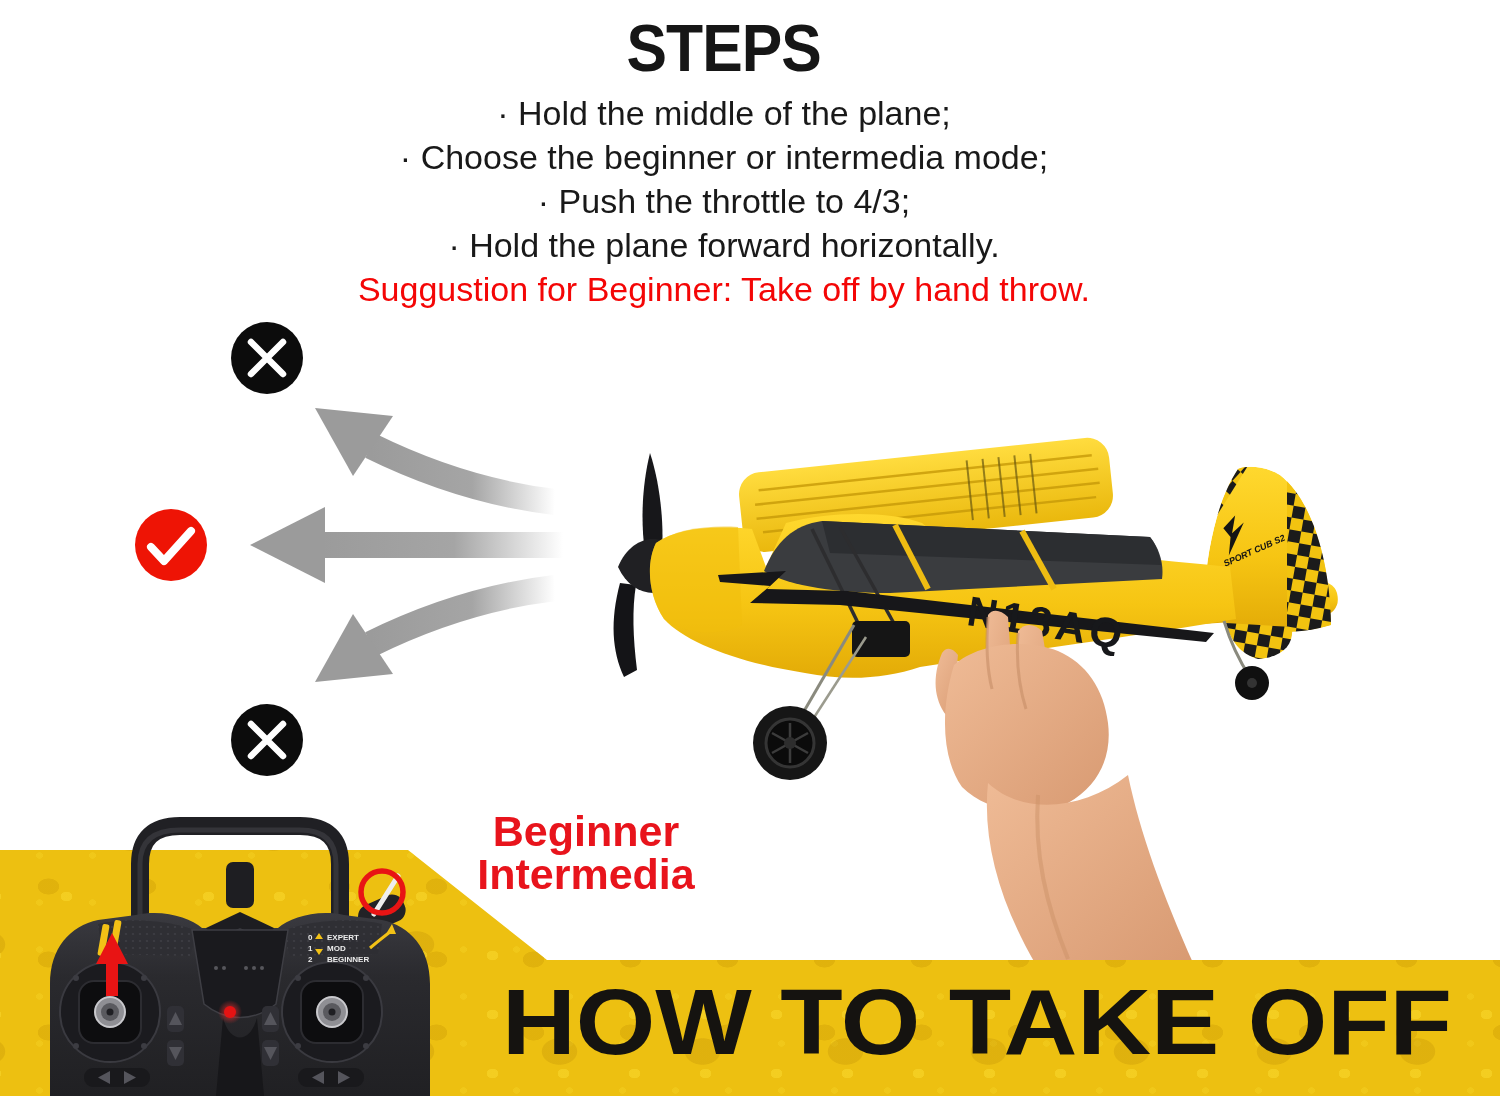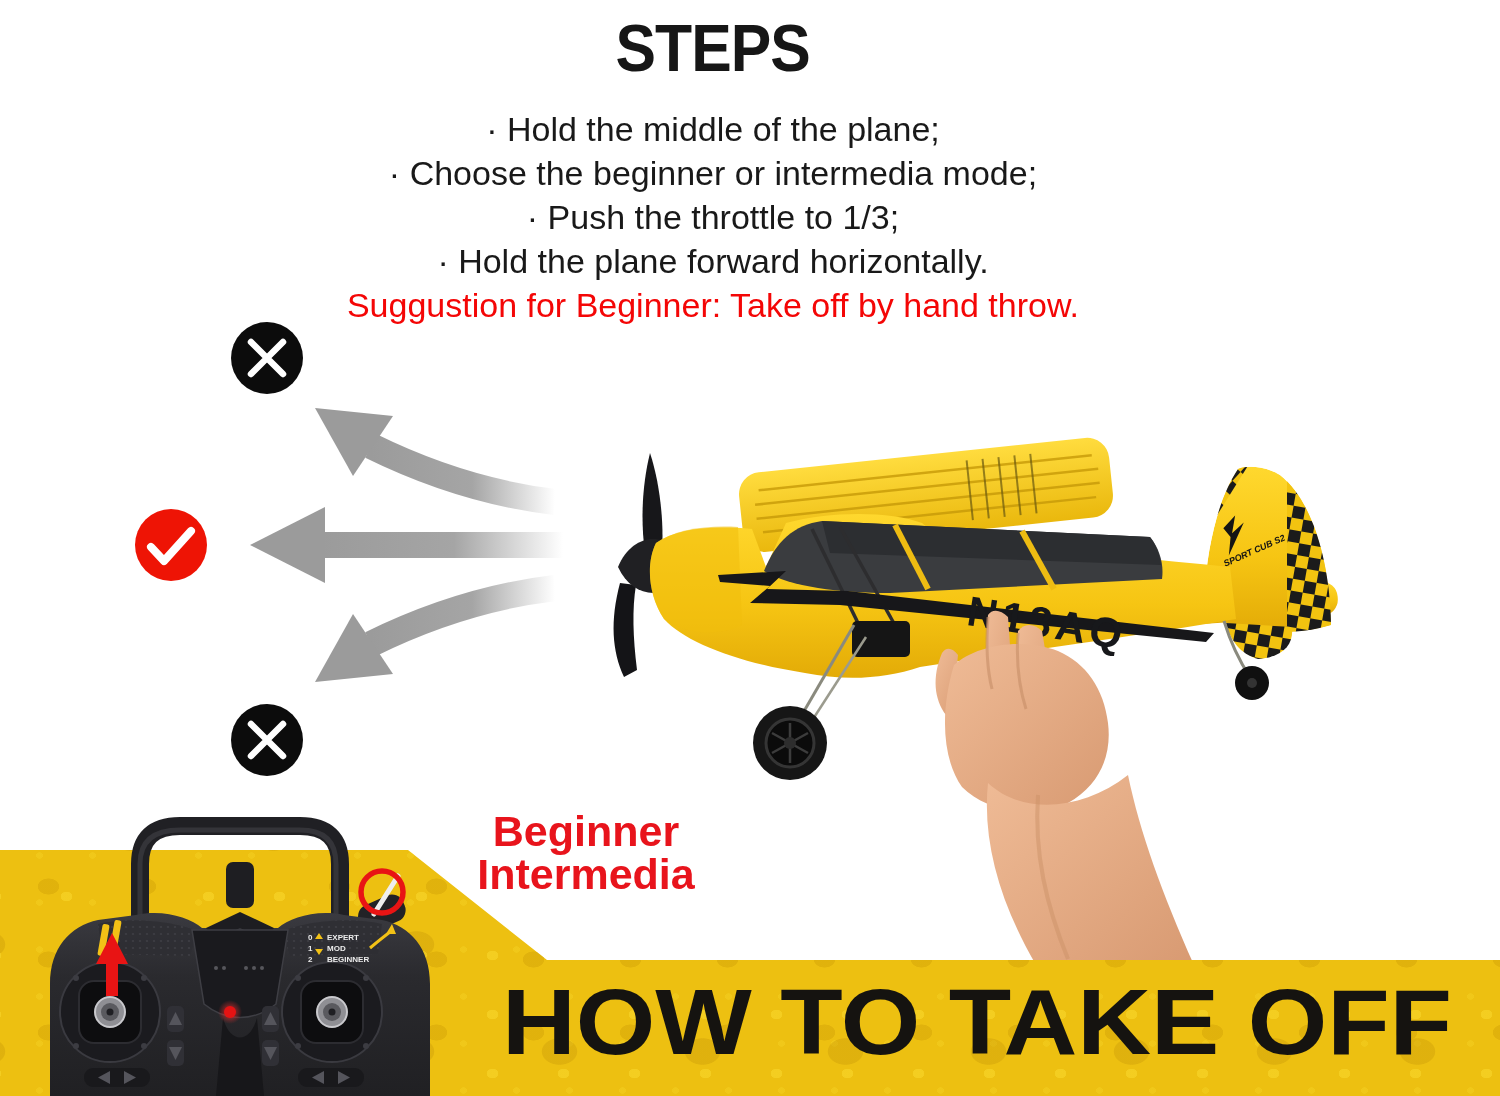--- a/index.html
+++ b/index.html
@@ -2,26 +2,26 @@
 <html><head>
 <meta charset="utf-8">
 <style>
   html,body{margin:0;padding:0;background:#888;}
   .stage{
     position:relative;width:1500px;height:1096px;margin:0 auto;
     background:#ffffff;overflow:hidden;
     font-family:"Liberation Sans",sans-serif;
   }
   
-  .steps-block{position:absolute;left:293px;top:14px;width:840px;text-align:center;z-index:2;}
+  .steps-block{position:absolute;left:304px;top:14px;width:840px;text-align:center;z-index:2;}
   .steps-title{
     font-size:66px;font-weight:bold;color:#161616;line-height:1.05;
     letter-spacing:-1px;display:inline-block;transform:scaleX(.92);
   }
-  .steps-list{margin-top:24px;font-size:34px;line-height:44px;color:#191919;}
+  .steps-list{margin-top:8px;font-size:34px;line-height:44px;color:#191919;}
   .steps-suggestion{font-size:34px;line-height:44px;color:#f40606;text-align:center;}
   
   .mark{position:absolute;width:74px;height:74px;z-index:2;}
   .mark-top{left:230px;top:321px;}
   .mark-mid{left:134px;top:508px;}
   .mark-bottom{left:230px;top:703px;}
   .arrows-svg{position:absolute;left:245px;top:390px;z-index:1;}
   
   .plane-svg{position:absolute;left:590px;top:425px;z-index:3;}
   
@@ -55,21 +55,21 @@
 </head>
 <body>
 
 <div class="stage">
 
   <div class="steps-block">
     <div class="steps-title">STEPS</div>
     <div class="steps-list">
       <div>· Hold the middle of the plane;</div>
       <div>· Choose the beginner or intermedia mode;</div>
-      <div>· Push the throttle to 1/3;</div>
+      <div>· Push the throttle to 4/3;</div>
       <div>· Hold the plane forward horizontally.</div>
       <div class="steps-suggestion">Suggustion for Beginner: Take off by hand throw.</div>
     </div>
   </div>
 
   <svg class="mark mark-top" viewBox="0 0 74 74">
     <circle cx="37" cy="37" r="36" fill="#0c0c0c"></circle>
     <path d="M21,21 L53,53 M53,21 L21,53" stroke="#fff" stroke-width="6.5" stroke-linecap="round" fill="none"></path>
   </svg>
   <svg class="mark mark-mid" viewBox="0 0 74 74">

